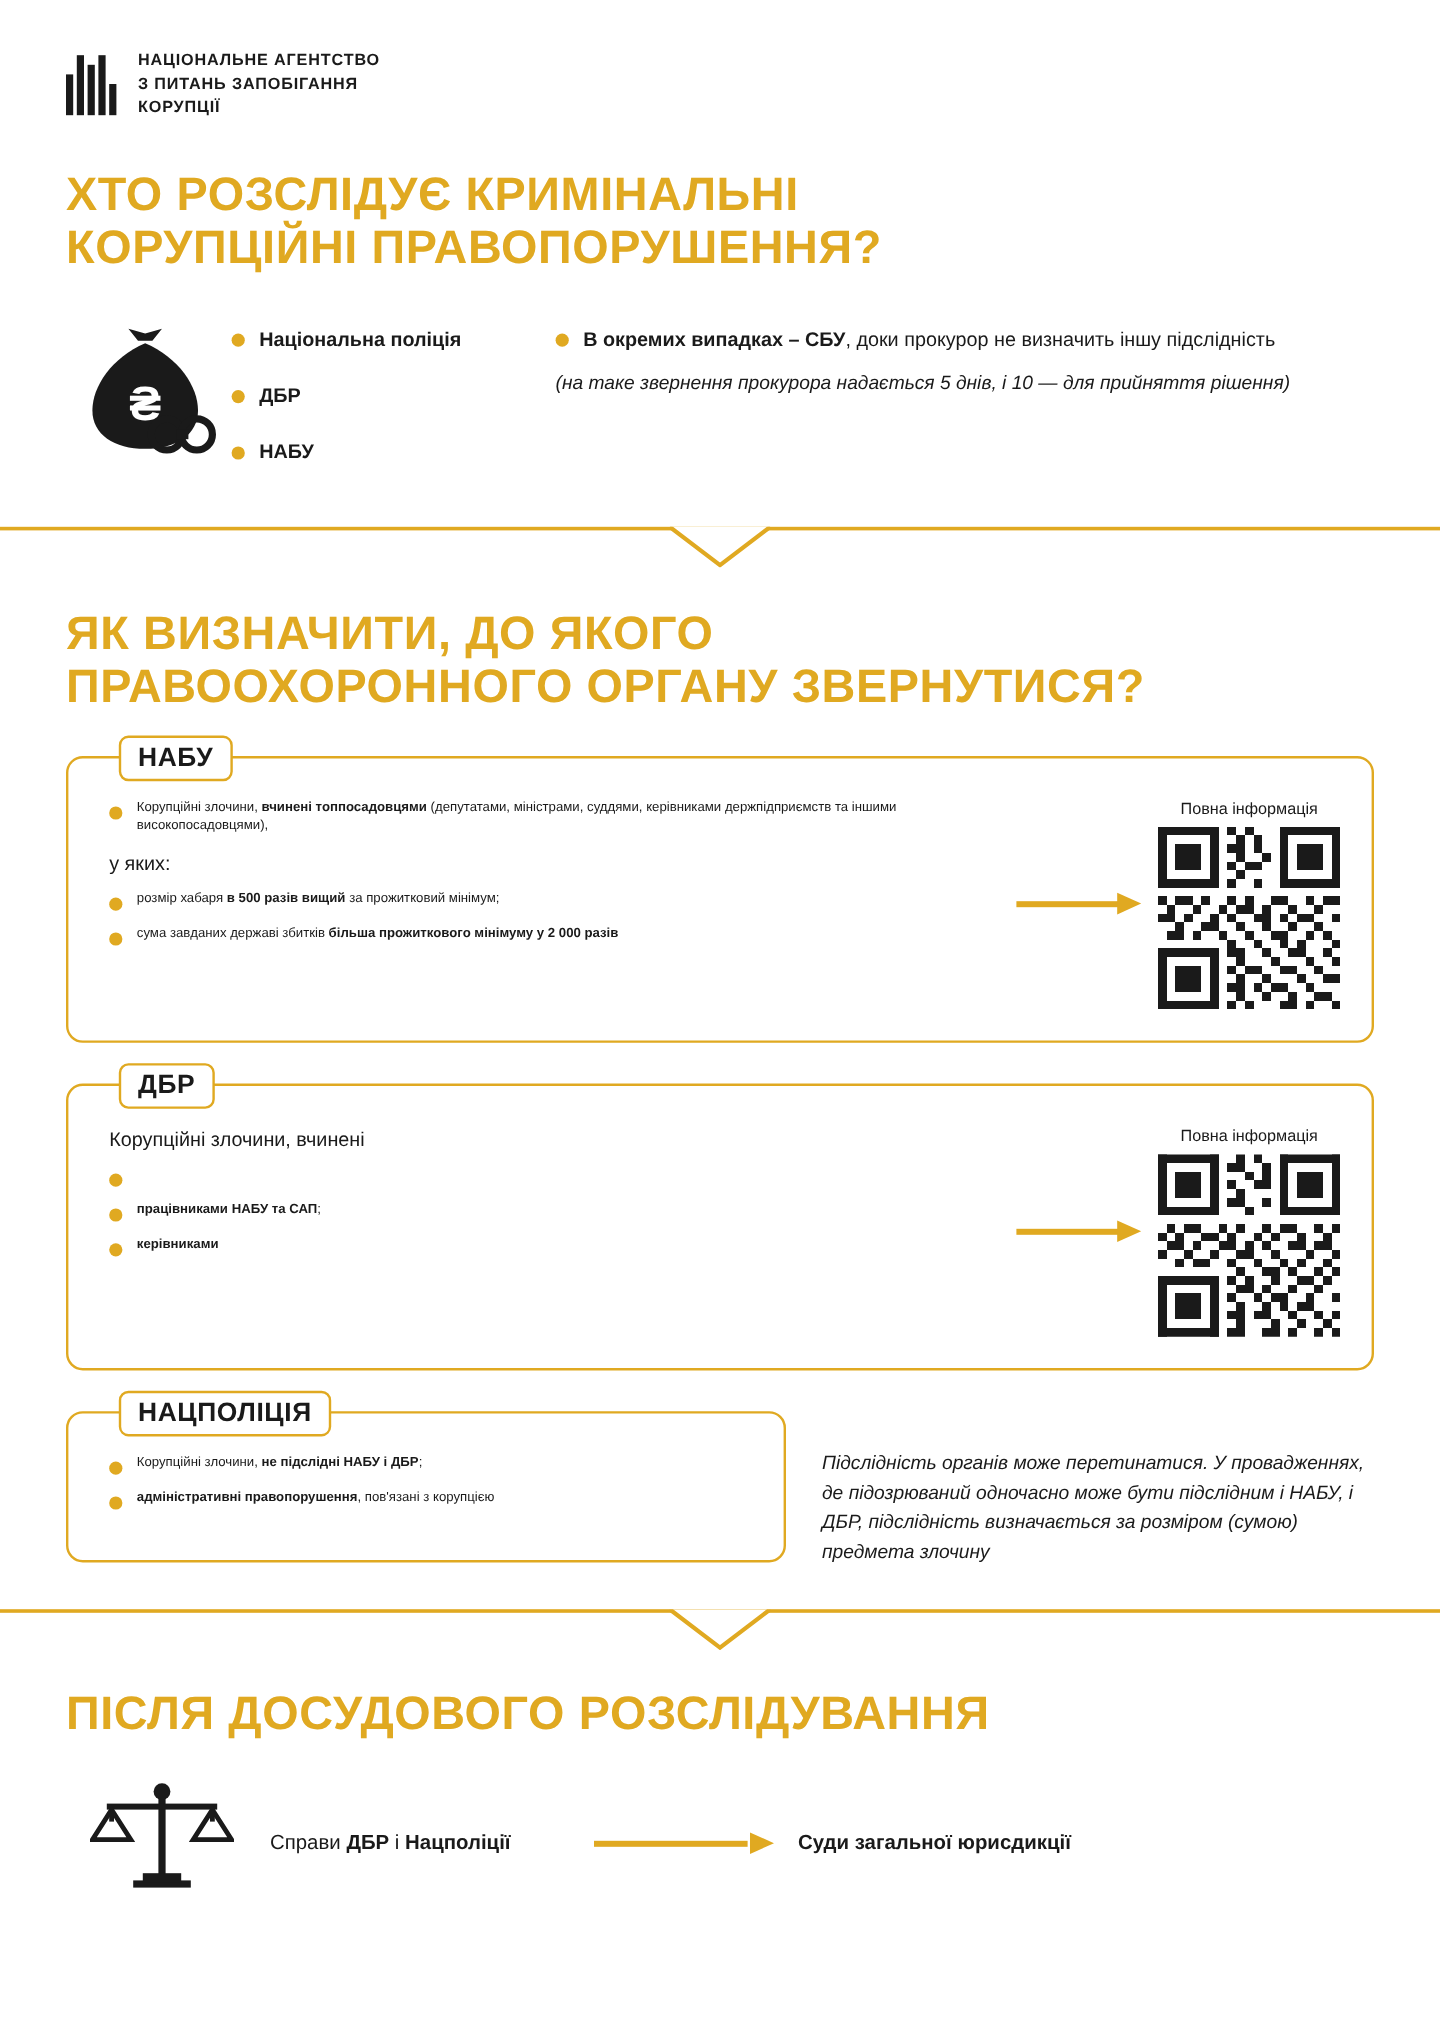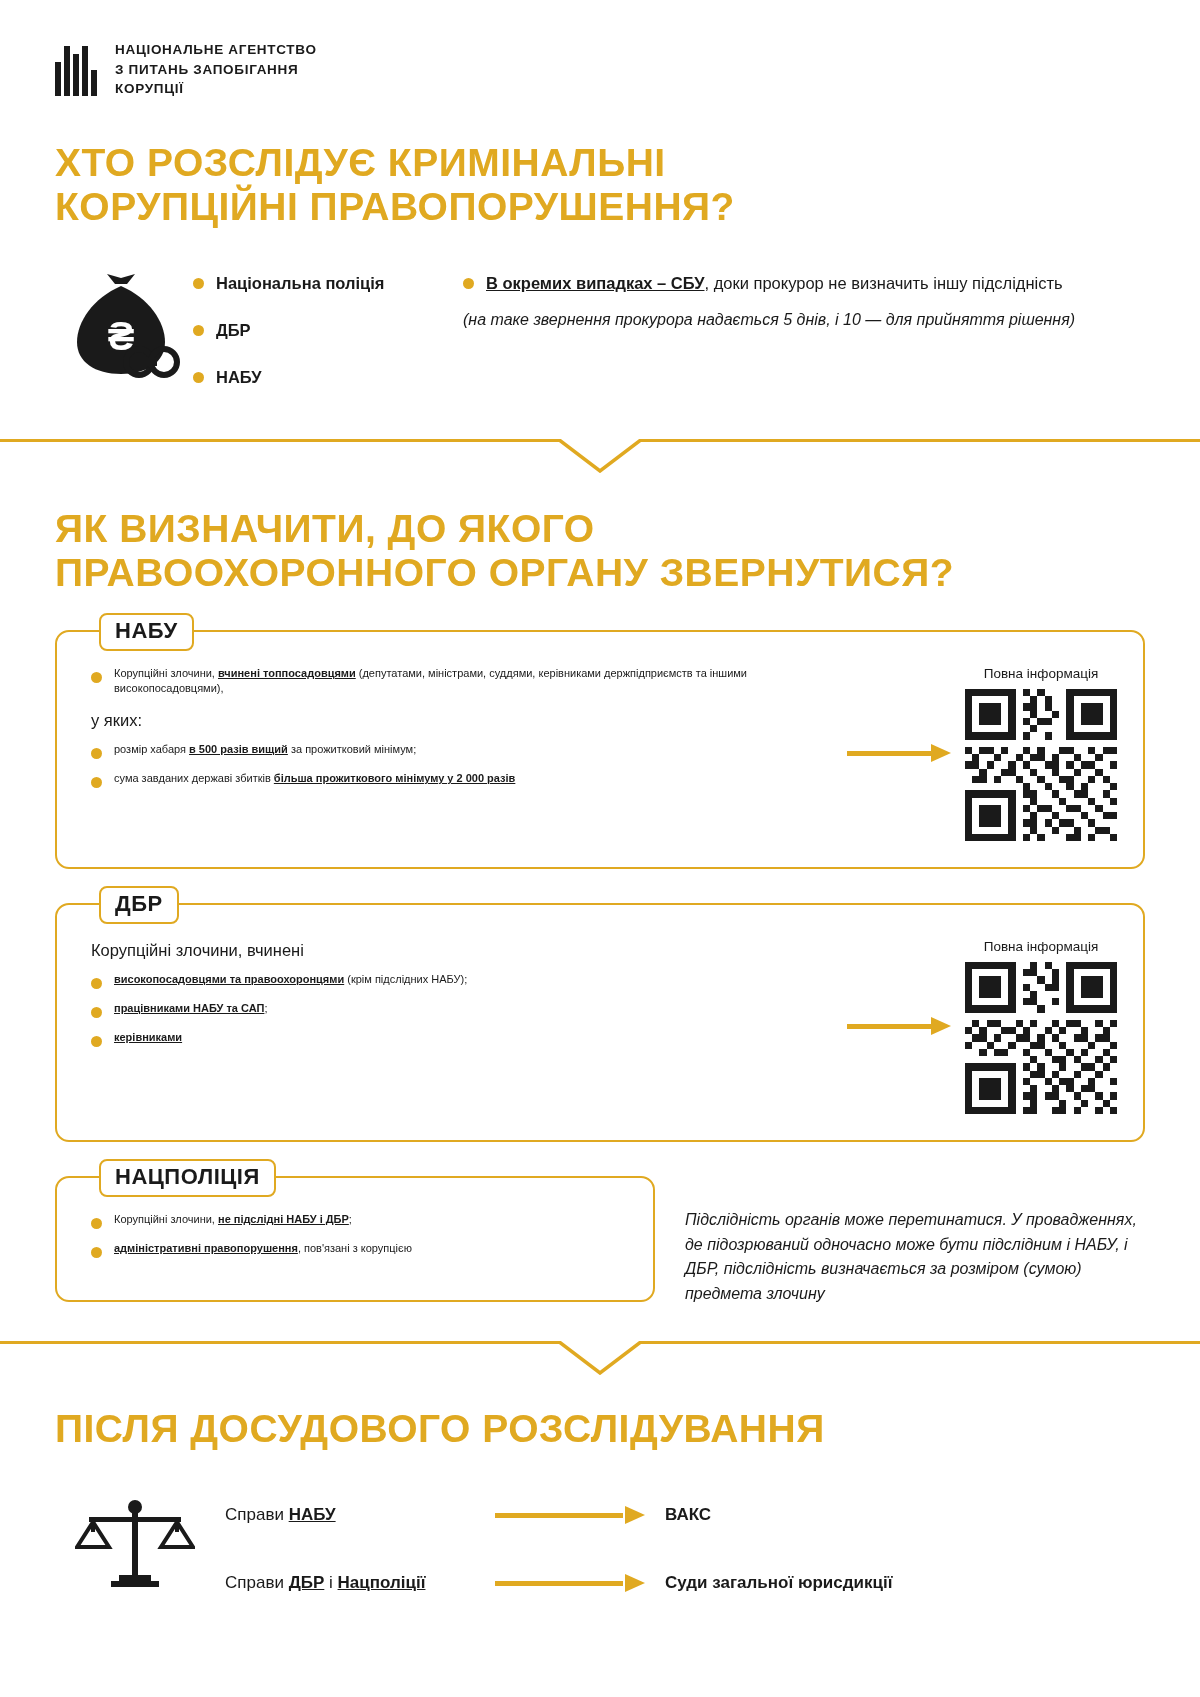--- a/index.html
+++ b/index.html
@@ -214,21 +214,21 @@
     align-items: center;
     height: 68px;
     font-size: 17px;
   }
   .after-left { width: 270px; flex: 0 0 270px; }
   .after-left b { font-weight: bold; }
   .after-arrow { width: 170px; flex: 0 0 170px; }
   .after-right { font-weight: bold; font-size: 17px; }
 
   
-  b, strong { font-weight: bold; text-decoration: underline; }
+  b, strong { font-weight: bold; }
 </style>
 </head>
 <body>
 
 <div class="page">
 
   <div class="logo-row">
     <div class="logo-mark">
       <span></span>
         <span></span>
@@ -432,21 +432,20 @@
     </div>
   </div>
 
   <div class="lbox">
     <div class="lbox-legend">ДБР</div>
     <div class="lbox-inner">
       <div class="lbox-content">
         <p class="plain-line">Корупційні злочини, вчинені</p>
         <div class="bullet">
           <span class="dot"></span>
-          <span class="txt"><b>високопосадовцями та правоохоронцями</b><span> (крім підслідних НАБУ);</span></span>
         </div>
         <div class="bullet">
           <span class="dot"></span>
           <span class="txt"><b>працівниками НАБУ та САП</b><span>;</span></span>
         </div>
         <div class="bullet">
           <span class="dot"></span>
           <span class="txt"><b>керівниками</b></span>
         </div>
       </div>
@@ -608,30 +607,20 @@
         <rect x="14" y="22" width="92" height="5" fill="#1a1a1a"></rect>
         <circle cx="60" cy="12" r="7" fill="#1a1a1a"></circle>
         <path d="M18 27 L2 52 H34 Z" fill="none" stroke="#1a1a1a" stroke-width="4"></path>
         <path d="M102 27 L86 52 H118 Z" fill="none" stroke="#1a1a1a" stroke-width="4"></path>
         <rect x="16" y="27" width="4" height="10" fill="#1a1a1a"></rect>
         <rect x="100" y="27" width="4" height="10" fill="#1a1a1a"></rect>
       </svg>
     </div>
     <div class="after-table">
       <div class="after-line">
-        <div class="after-left"><span>Справи </span><b>НАБУ</b></div>
-        <div class="after-arrow">
-          <div class="arrow" style="width:150px;">
-            <div class="shaft" style="width:128px;"></div>
-            <div class="head"></div>
-          </div>
-        </div>
-        <div class="after-right">ВАКС</div>
-      </div>
-      <div class="after-line">
         <div class="after-left"><span>Справи </span><b>ДБР</b><span> і </span><b>Нацполіції</b></div>
         <div class="after-arrow">
           <div class="arrow" style="width:150px;">
             <div class="shaft" style="width:128px;"></div>
             <div class="head"></div>
           </div>
         </div>
         <div class="after-right">Суди загальної юрисдикції</div>
       </div>
     </div>

